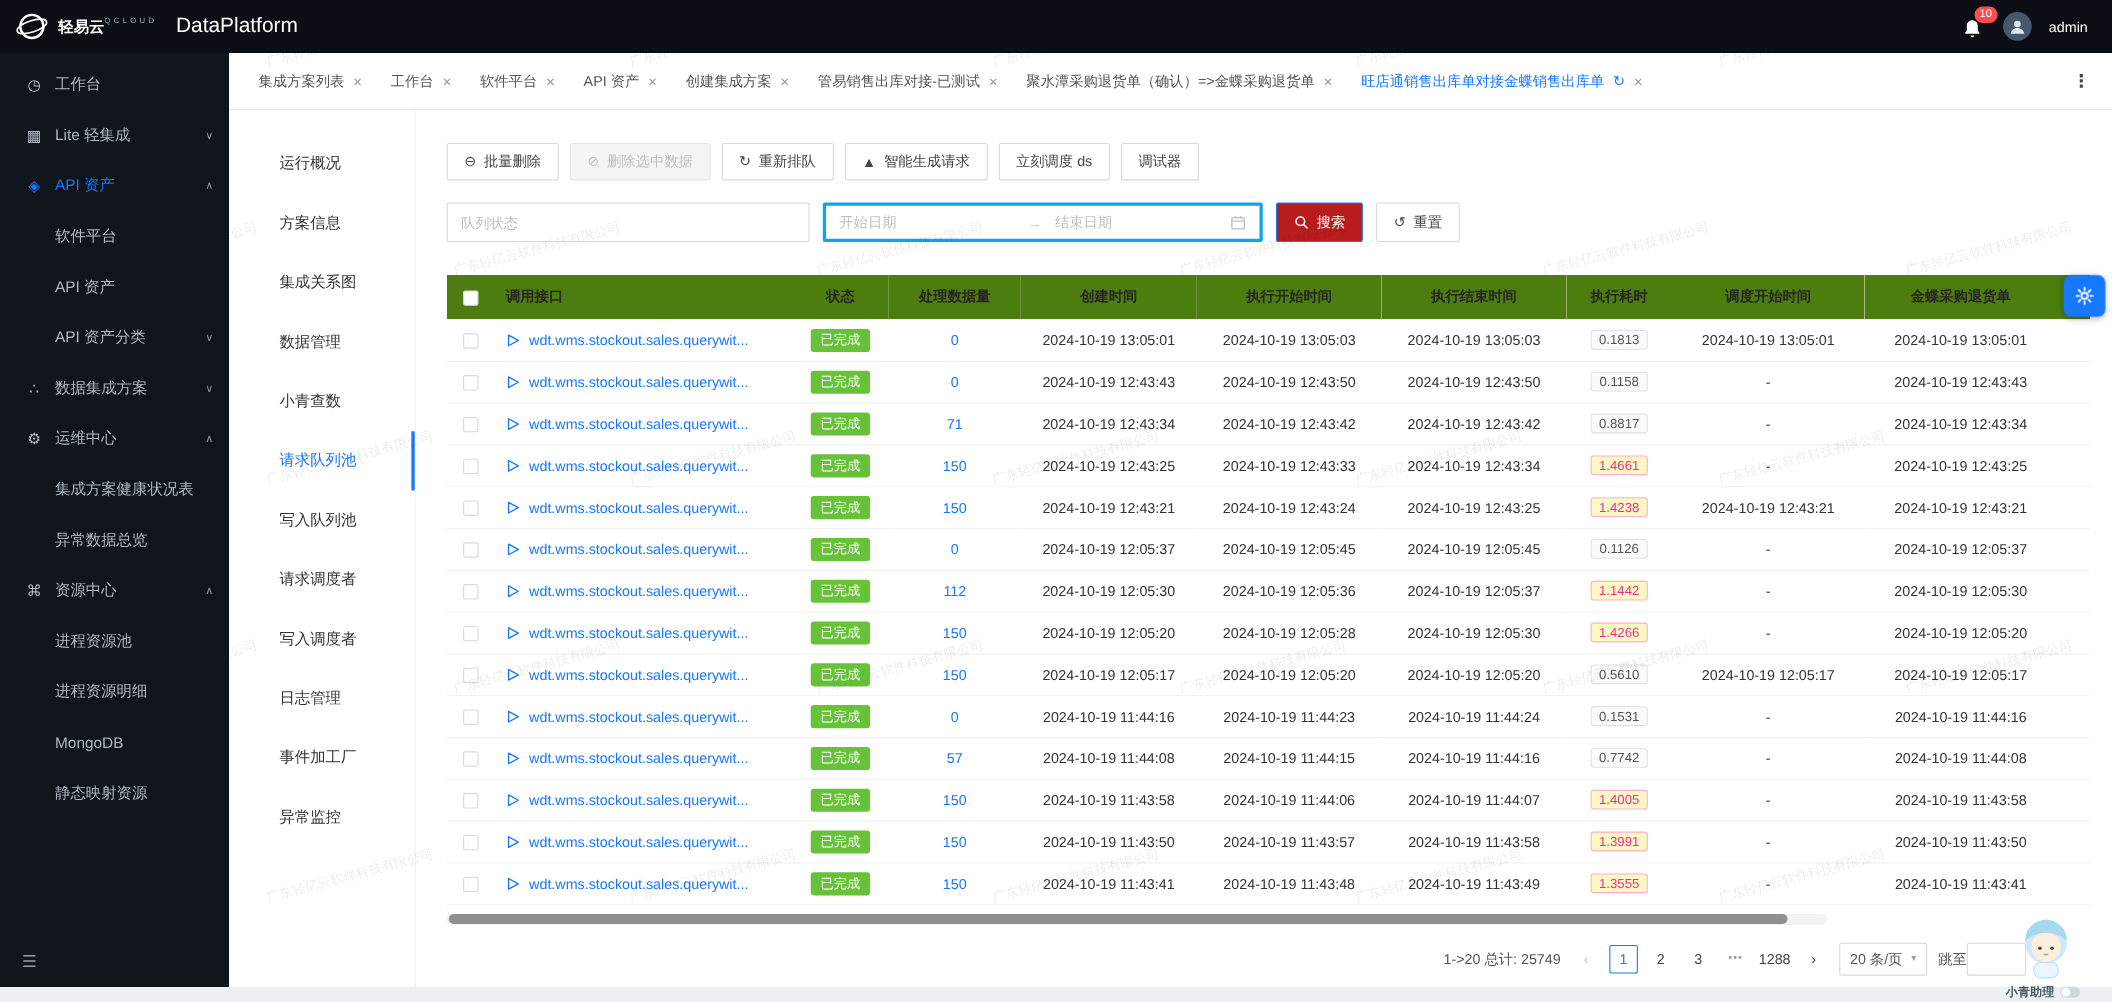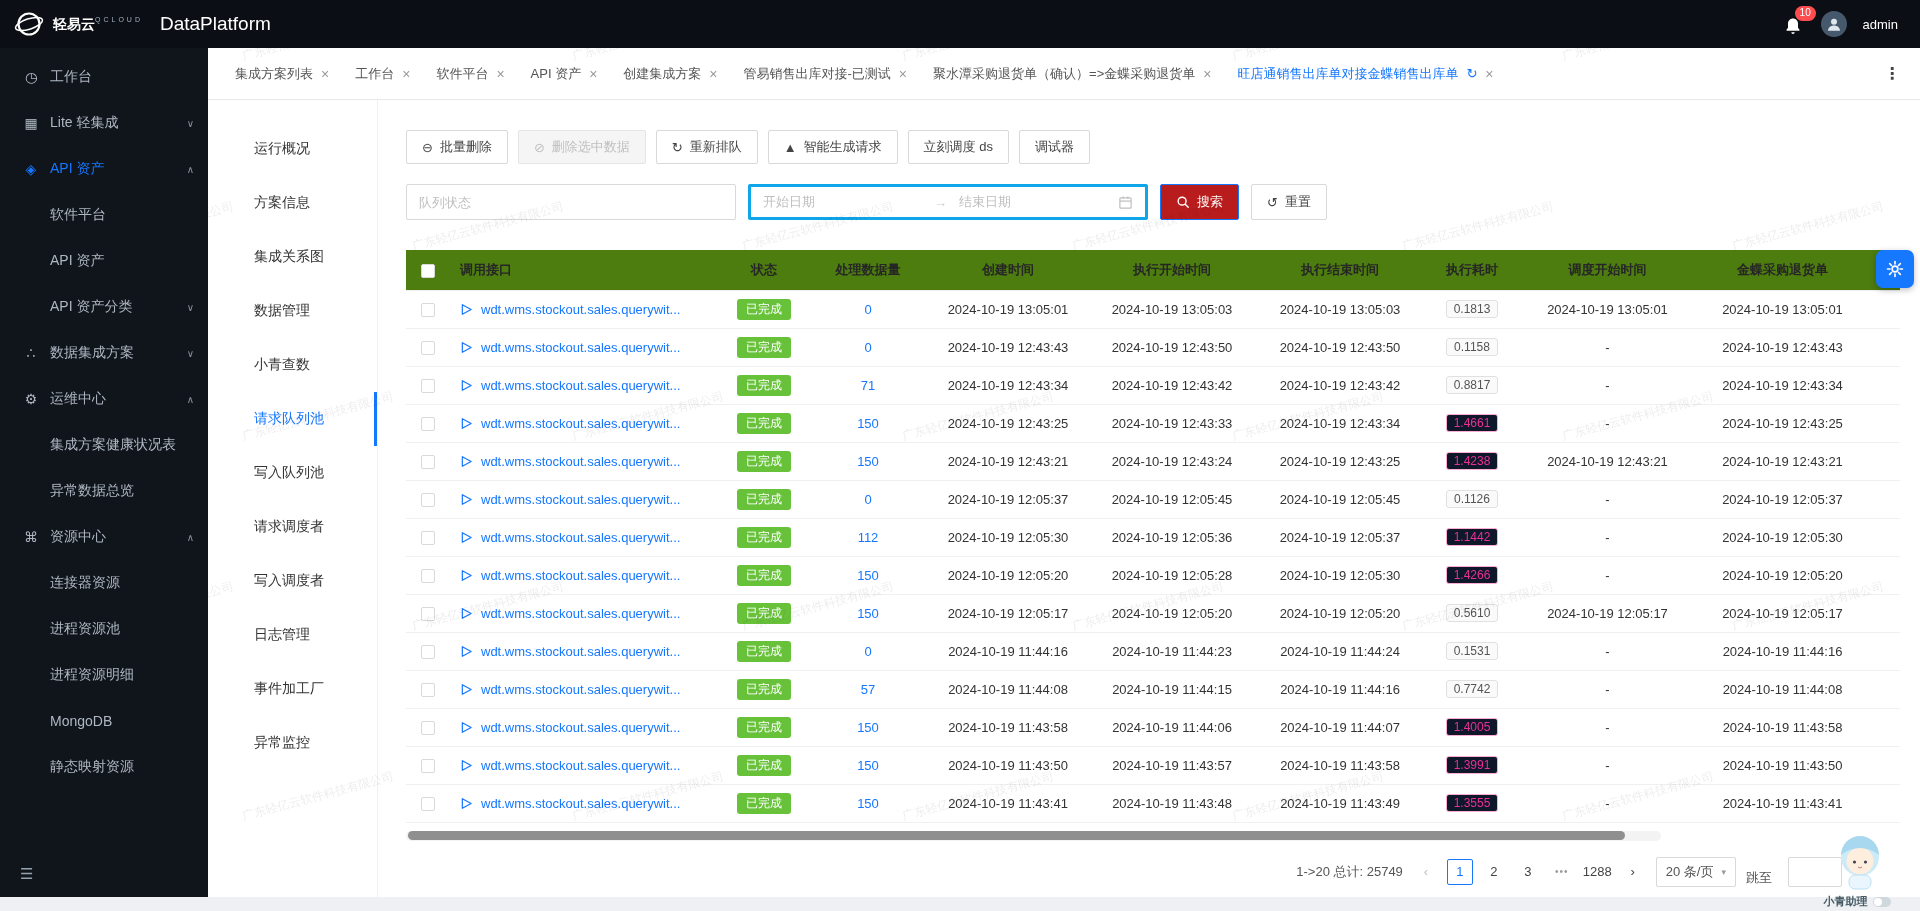--- a/index.html
+++ b/index.html
@@ -80,36 +80,36 @@
   thead th { background:#4d7c0f; font-weight:bold; color:#262626; height:40px; }
   th.c-interface, td.c-interface { text-align:left; }
   .cb { display:inline-block; width:14px; height:14px; border:1px solid #d9d9d9; border-radius:2px; background:#fff;
         vertical-align:middle; cursor:pointer; }
   .iface { display:flex; align-items:center; gap:8px; }
   .run-icon { display:flex; flex:none; }
   .link { color:#1677ff; cursor:pointer; }
   .badge-green { display:inline-block; background:#67c23a; color:#fff; font-size:12px; padding:2px 9px; border-radius:3px; }
   .tag { display:inline-block; border:1px solid #e1e1e1; background:#fafafa; color:#555; font-size:12px;
          padding:1px 7px; border-radius:3px; min-width:46px; }
-  .tag.warn { border-color:#ffadd2; background:#0f172a; color:#eb2f96; }
+  .tag.warn { border-color:#ffadd2; background:#fef9c3; color:#eb2f96; }
 
   .hscroll { height:10px; background:#f3f3f3; border-radius:5px; margin:8px 0 0; width:84%; position:relative; }
   .hthumb { position:absolute; left:2px; top:0.5px; height:9px; width:97%; background:#8f8f8f; border-radius:5px; cursor:grab; }
 
   .pagination { display:flex; align-items:center; justify-content:flex-end; gap:10px; padding:16px 58px 0 0;
                 color:#555; font-size:13px; }
   .pg-pages { display:flex; align-items:center; gap:8px; }
   .pg { min-width:26px; height:26px; line-height:26px; text-align:center; cursor:pointer; border-radius:2px; color:#444; }
   .pg.act { border:1px solid #1677ff; color:#1677ff; line-height:24px; }
   .pg.nav.disabled { color:#c0c0c0; }
   .pg.dots { color:#999; font-size:10px; letter-spacing:1px; }
   .psize { border:1px solid #d9d9d9; border-radius:2px; height:30px; display:flex; align-items:center; gap:8px;
            padding:0 9px; cursor:pointer; background:#fff; }
   .psize .caret { font-size:9px; color:#999; }
-  .jump { display:flex; align-items:flex-end; gap:16px; }
+  .jump { display:flex; align-items:center; gap:0; }
   .jump input { width:54px; height:30px; border:1px solid #d9d9d9; border-radius:2px; outline:none; padding:0 6px;
                 font-family:inherit; }
 
   .gear-fab { position:absolute; right:6px; top:250px; width:38px; height:38px; background:#1677ff; border-radius:7px;
               display:flex; align-items:center; justify-content:center; cursor:pointer; z-index:60;
               box-shadow:0 2px 6px rgba(0,0,0,.25); }
 
   .mascot { position:absolute; right:25px; bottom:2px; width:76px; z-index:60; text-align:center; cursor:pointer;font-weight:bold; }
   .mascot-label { display:flex; align-items:center; justify-content:center; gap:5px; font-size:11px; color:#455a64; }
   .mtoggle { width:18px; height:10px; border-radius:5px; background:#cfd8dd; position:relative; display:inline-block; }
@@ -227,23 +227,20 @@
       </div>
       <div class="side-item sub">
         <span class="s-label">异常数据总览</span>
       </div>
       <div class="side-item">
         <span class="s-icon">⌘</span>
         <span class="s-label">资源中心</span>
         <span class="s-chev">∧</span>
       </div>
       <div class="side-item sub">
-        <span class="s-label">连接器资源</span>
-      </div>
-      <div class="side-item sub">
         <span class="s-label">进程资源池</span>
       </div>
       <div class="side-item sub">
         <span class="s-label">进程资源明细</span>
       </div>
       <div class="side-item sub">
         <span class="s-label">MongoDB</span>
       </div>
       <div class="side-item sub">
         <span class="s-label">静态映射资源</span>

